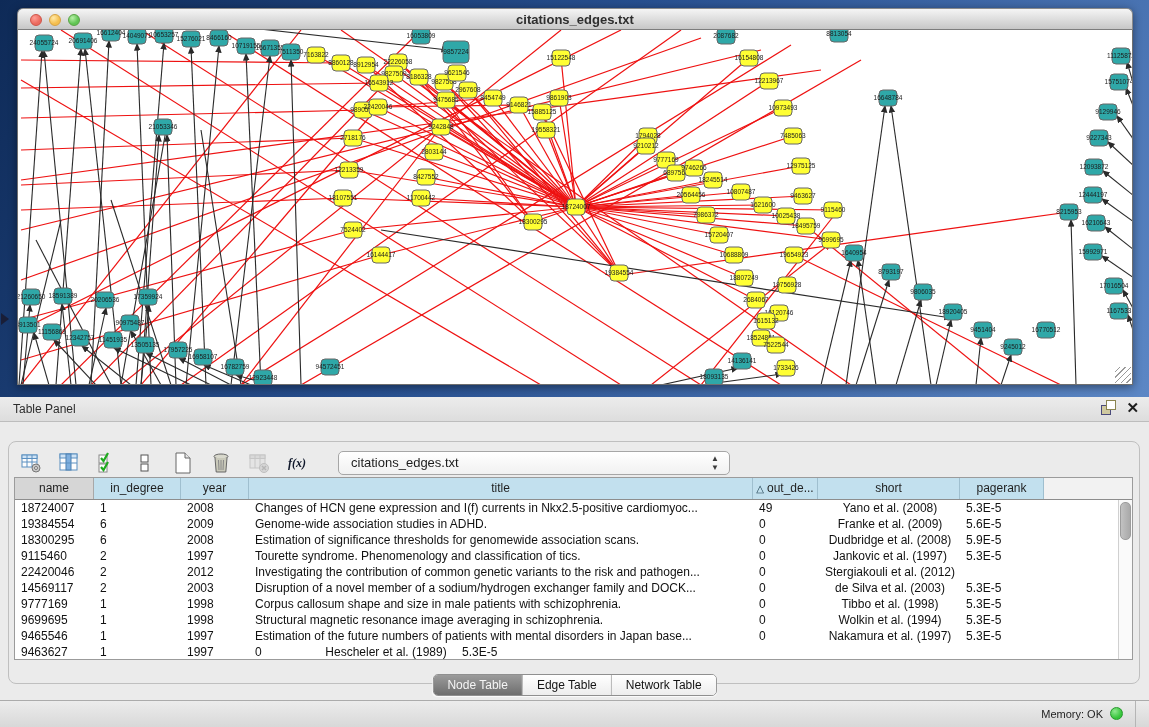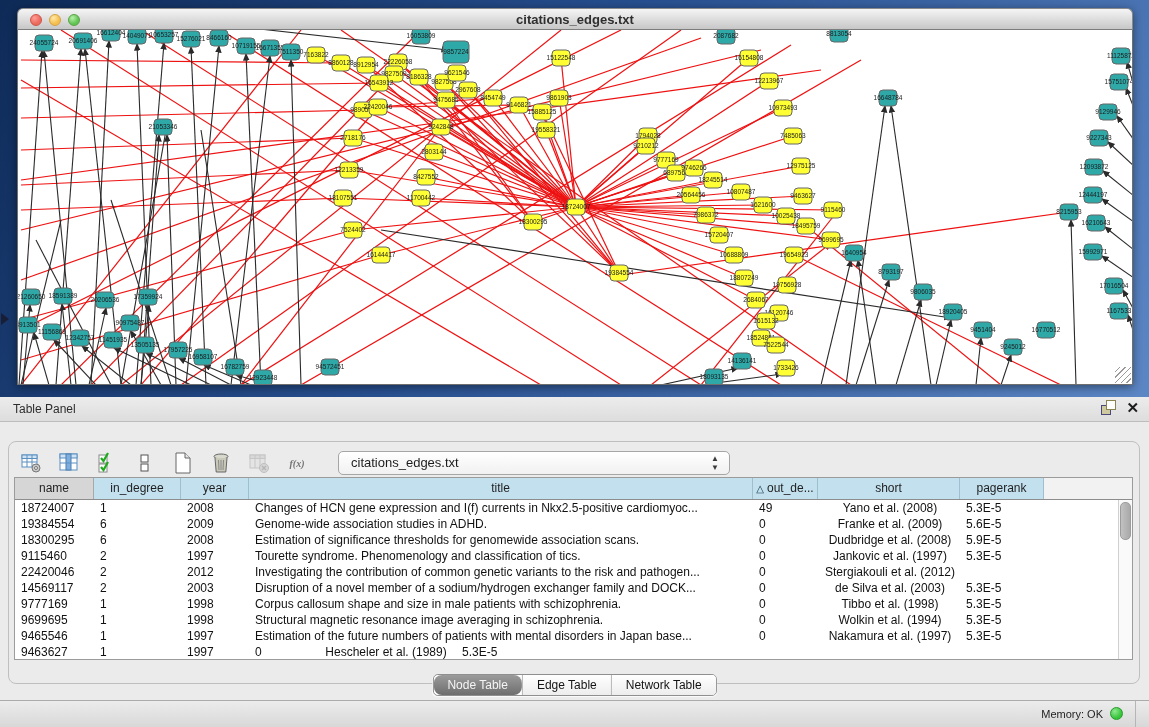--- a/index.html
+++ b/index.html
@@ -37,21 +37,21 @@
   .hdr-icons{position:absolute;right:10px;top:3px;display:flex;gap:10px;align-items:center;}
   .float-ic{width:15px;height:15px;position:relative;cursor:pointer;}
   .float-ic .sq1{position:absolute;left:0;bottom:0;width:8px;height:8px;border:1px solid #4a4a7a;background:#cfc9a0;}
   .float-ic .sq2{position:absolute;right:0;top:0;width:8px;height:8px;border:1px solid #8a8450;background:#fff;}
   .close-ic{font-size:15px;font-weight:700;color:#1c1c1c;line-height:15px;cursor:pointer;}
   .group-border{position:absolute;left:8px;right:9px;top:44px;bottom:16px;
         border:1px solid #bfbfbf;border-radius:8px;}
   .toolbar{position:absolute;left:18px;top:51px;height:30px;display:flex;align-items:center;gap:12px;}
   .tb-btn{width:26px;height:26px;display:flex;align-items:center;justify-content:center;cursor:pointer;}
   .tb-btn.disabled{opacity:.45;cursor:default;}
-  .fx{font-family:"Liberation Serif",serif;font-style:italic;font-weight:700;font-size:10px;color:#737373;}
+  .fx{font-family:"Liberation Serif",serif;font-style:italic;font-weight:700;font-size:12px;color:#0f172a;}
   .dropdown{margin-left:16px;width:392px;height:24px;border:1px solid #a6a6a6;border-radius:5px;
         background:linear-gradient(#ffffff,#f1f1f1);position:relative;box-sizing:border-box;
         font-size:13px;color:#1d1d1d;line-height:22px;padding-left:12px;cursor:pointer;}
   .spinner{position:absolute;right:10px;top:2px;font-size:8px;color:#3a3a3a;line-height:9px;text-align:center;}
   
   .table-wrap{position:absolute;left:14px;top:80px;width:1119px;height:183px;background:#fff;
         border:1px solid #9b9b9b;box-sizing:border-box;overflow:hidden;}
   .thead{display:flex;height:22px;border-bottom:1px solid #8d8d8d;box-sizing:border-box;}
   .th{background:#c2e0ee;border-right:1px solid #9fbfcf;box-sizing:border-box;
       font-size:12px;color:#1f1f1f;text-align:center;line-height:21px;
@@ -65,21 +65,21 @@
   .td.center{text-align:center;}
   .vscroll{position:absolute;right:0;top:22px;bottom:0;width:13px;background:#fafafa;border-left:1px solid #d0d0d0;}
   .vthumb{position:absolute;left:1px;top:2px;width:9px;height:36px;border-radius:5px;
       background:linear-gradient(90deg,#c2c2c2,#a9a9a9);border:1px solid #9c9c9c;}
   
   .tabs{position:absolute;left:50%;top:277px;transform:translateX(-50%);display:flex;
       border:1px solid #8f8f8f;border-radius:5px;overflow:hidden;height:20px;
       box-shadow:0 1px 1px rgba(255,255,255,.8);background:#fff;}
   .tab{font-size:12px;line-height:20px;padding:0 14px;cursor:pointer;
       background:linear-gradient(#ffffff,#ededed);color:#141414;border-left:1px solid #b5b5b5;}
-  .tab:first-child{border-left:none;border-radius:8px;}
+  .tab:first-child{border-left:none;}
   .tab.active{background:linear-gradient(#9b9b9b,#6e6e6e);color:#f5f5f5;}
   
   .status-bar{position:absolute;left:0;bottom:0;width:1149px;height:27px;
       background:linear-gradient(#ececec,#d8d8d8);border-top:1px solid #ababab;box-sizing:border-box;}
   .mem{position:absolute;right:26px;top:6px;display:flex;align-items:center;gap:7px;}
   .mem-label{font-size:11px;color:#1e1e1e;}
   .mem-dot{width:13px;height:13px;border-radius:50%;border:1px solid #2d9а2d;
       background:radial-gradient(circle at 35% 30%,#90e890,#35c43a 65%);border:1px solid #259a2b;box-sizing:border-box;}
   .status-div{position:absolute;right:13px;top:0;bottom:0;width:1px;background:#b5b5b5;}
 </style>

